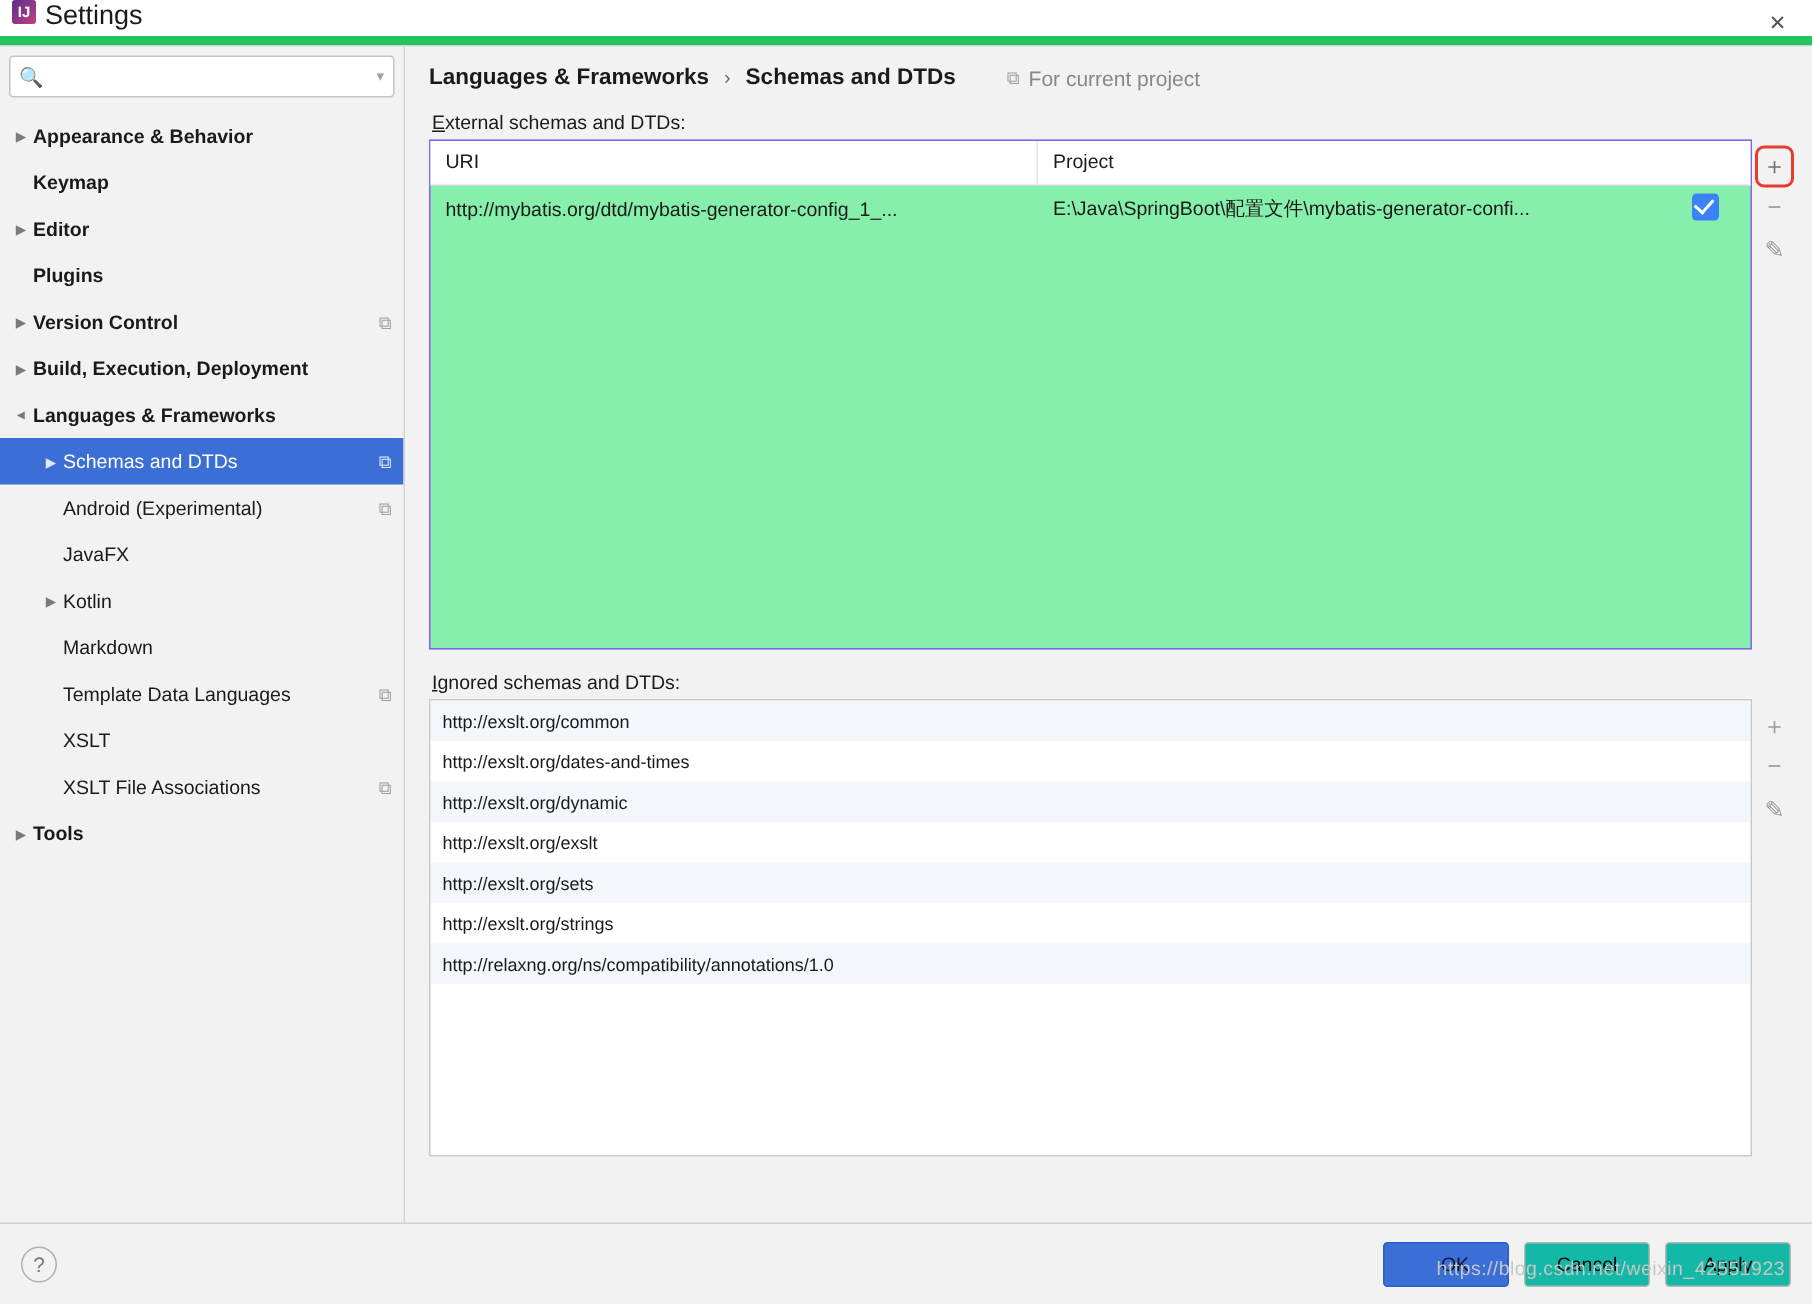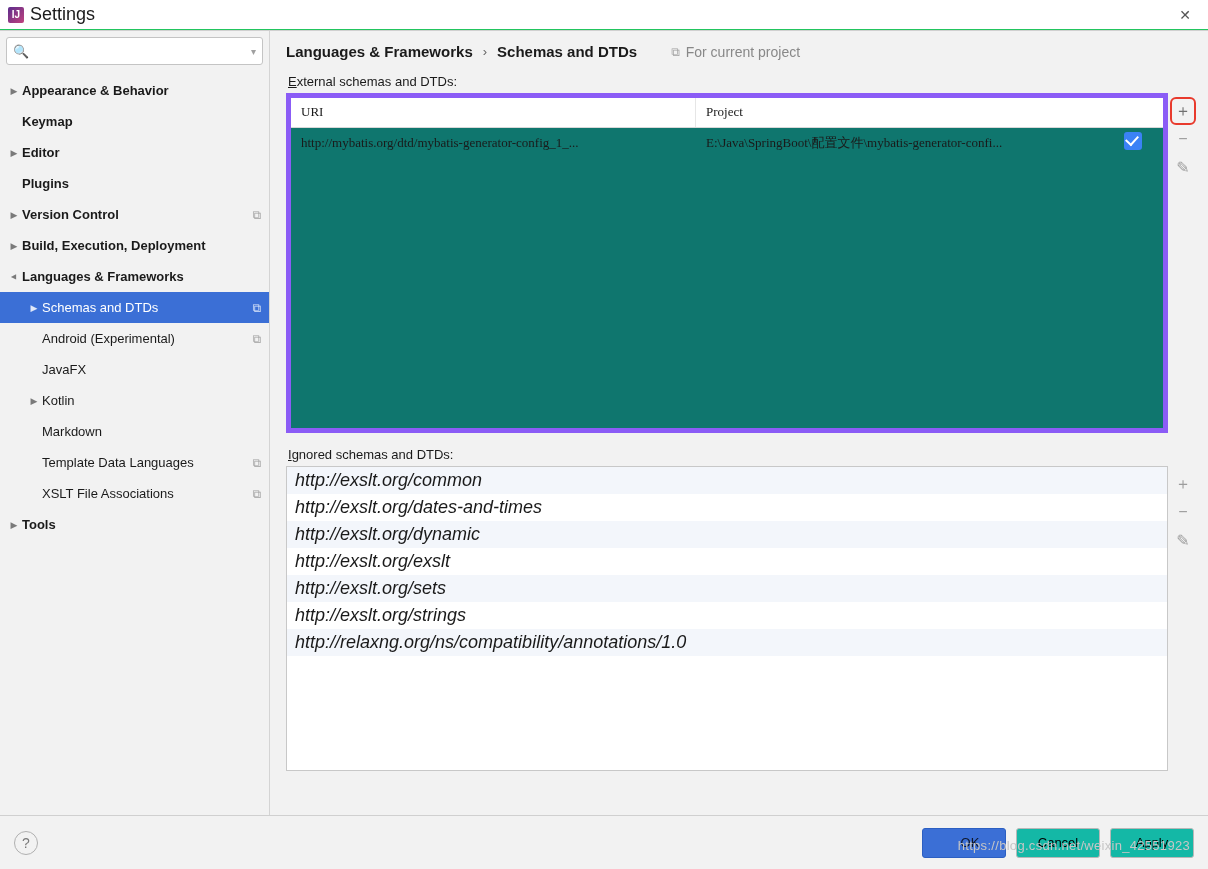--- a/index.html
+++ b/index.html
@@ -11,23 +11,23 @@
   width: 1208px;
   height: 869px;
   overflow: hidden;
   display: flex;
   flex-direction: column;
 }
 .titlebar {
   height: 30px;
   background: #fff;
   display: flex;
-  align-items: center;
+  align-items: flex-start;
   padding: 0 8px;
-  border-bottom: 1px solid #22c55e;
+  border-bottom: 6px solid #22c55e;
 }
 .titlebar .app-icon {
   width: 16px; height: 16px;
   background: linear-gradient(135deg,#5b2c8c,#c1437d);
   border-radius: 2px;
   margin-right: 6px;
   display:inline-flex;align-items:center;justify-content:center;
   color:#fff;font-size:10px;font-weight:bold;
 }
 .titlebar .title { font-size: 18px; }
@@ -101,21 +101,21 @@
 }
 .breadcrumb .crumb { font-weight:bold; font-size:15px;}
 .breadcrumb .sep { color:#666; font-size:13px;}
 .breadcrumb .scope { color:#888; font-size:14px; margin-left: 24px; display:flex; align-items:center; gap:6px;}
 .breadcrumb .scope-icon { color:#a0a0a0; font-size:12px;}
 
 .section-label { font-size:13px; margin-bottom:4px; padding-left:2px;}
 .section-label .ul { text-decoration: underline; }
 
 .panel-row { display:flex; }
-.panel-row .table-wrap { flex:1; border:5px solid #8b5cf6; background:#0f766e;font-family:Liberation Serif, serif; }
+.panel-row .table-wrap { flex:1; border:1px solid #8b5cf6; background:#86efac; }
 .panel-row .toolbar {
   width:30px; background:#f2f2f2;
   display:flex; flex-direction:column; align-items:center;
   padding-top:4px;
 }
 .tool-btn {
   width:26px; height:28px;
   display:flex; align-items:center; justify-content:center;
   color:#9c9c9c; cursor:pointer; font-size:16px;
   border-radius:3px;
@@ -154,22 +154,22 @@
 }
 .checkbox:after{
   content:""; position:absolute; left:4px; top:1px;
   width:6px; height:10px;
   border:solid #fff; border-width:0 2.5px 2.5px 0;
   transform:rotate(42deg);
 }
 
 .ignored-list { flex:1; border:1px solid #c8c8c8; background:#fff; overflow:auto;}
 .ignored-list .li {
-  padding:4px 8px; font-size:18px;
-  height:27px; display:flex; align-items:center;font-style:italic;
+  padding:4px 8px; font-size:12px;
+  height:27px; display:flex; align-items:center;
 }
 .ignored-list .li:nth-child(odd){ background:#f3f6fb; }
 .ignored-list .li:nth-child(even){ background:#fff; }
 .ignored-wrap { display:flex; height: 305px; }
 .ignored-wrap .toolbar { width:30px; padding-top:4px; display:flex; flex-direction:column; align-items:center; }
 
 .footer {
   height:54px;
   border-top:1px solid #d0d0d0;
   background:#f2f2f2;
@@ -267,20 +267,24 @@
           <span class="label">Kotlin</span>
         </div>
         <div class="tree-item indent-1">
           <span class="arrow"></span>
           <span class="label">Markdown</span>
         </div>
         <div class="tree-item indent-1">
           <span class="arrow"></span>
           <span class="label">Template Data Languages</span>
           <span class="copy-icon">⧉</span>
+        </div>
+        <div class="tree-item indent-1">
+          <span class="arrow"></span>
+          <span class="label">XSLT</span>
         </div>
         <div class="tree-item indent-1">
           <span class="arrow"></span>
           <span class="label">XSLT File Associations</span>
           <span class="copy-icon">⧉</span>
         </div>
         <div class="tree-item indent-0 bold">
           <span class="arrow">▶</span>
           <span class="label">Tools</span>
         </div>

